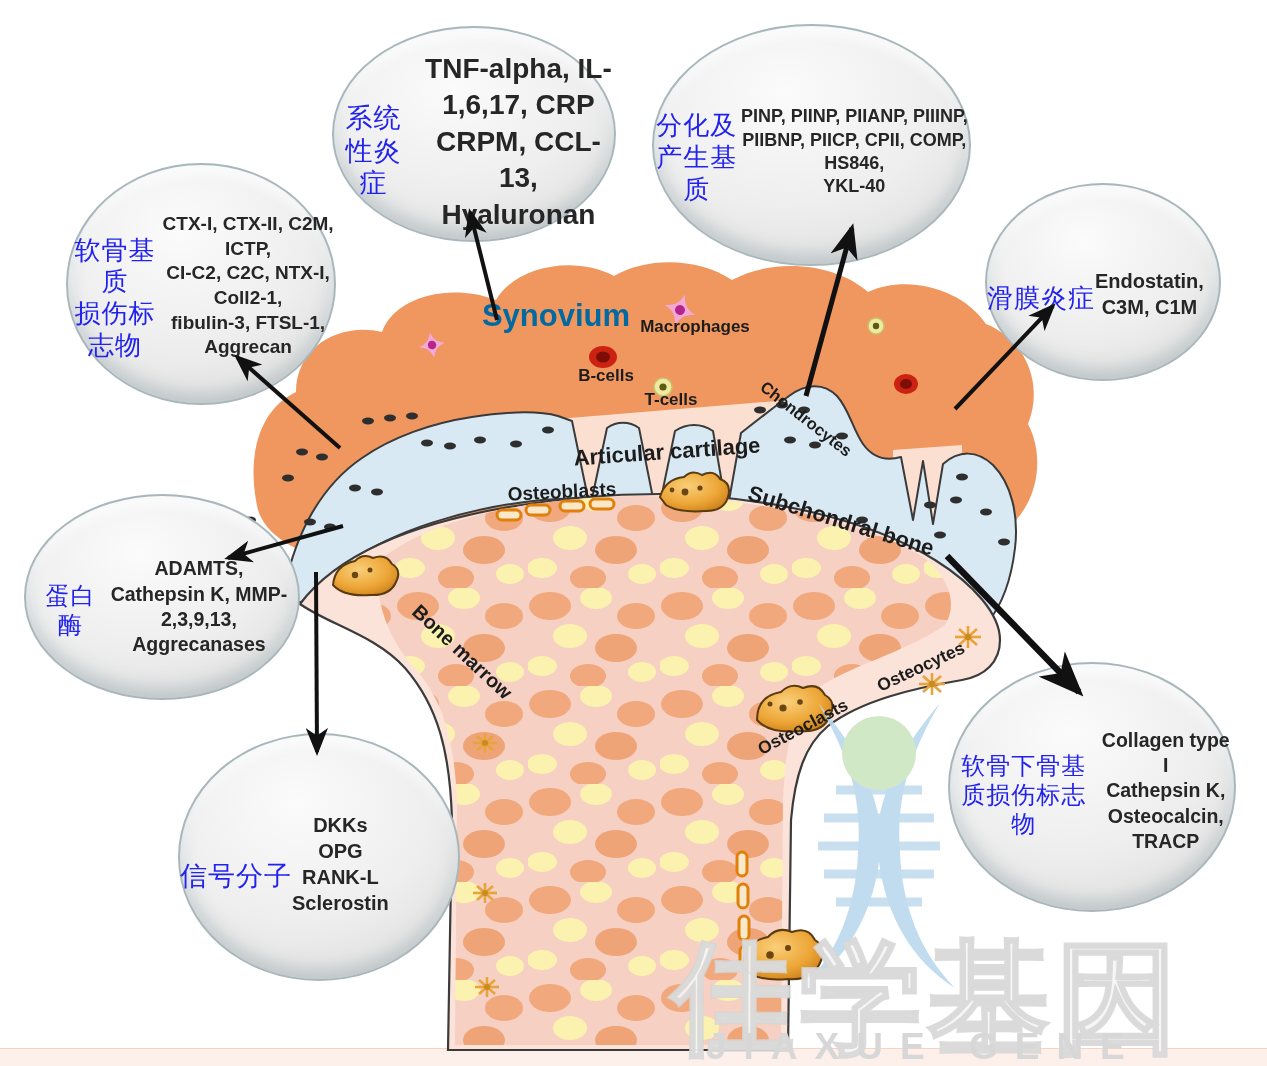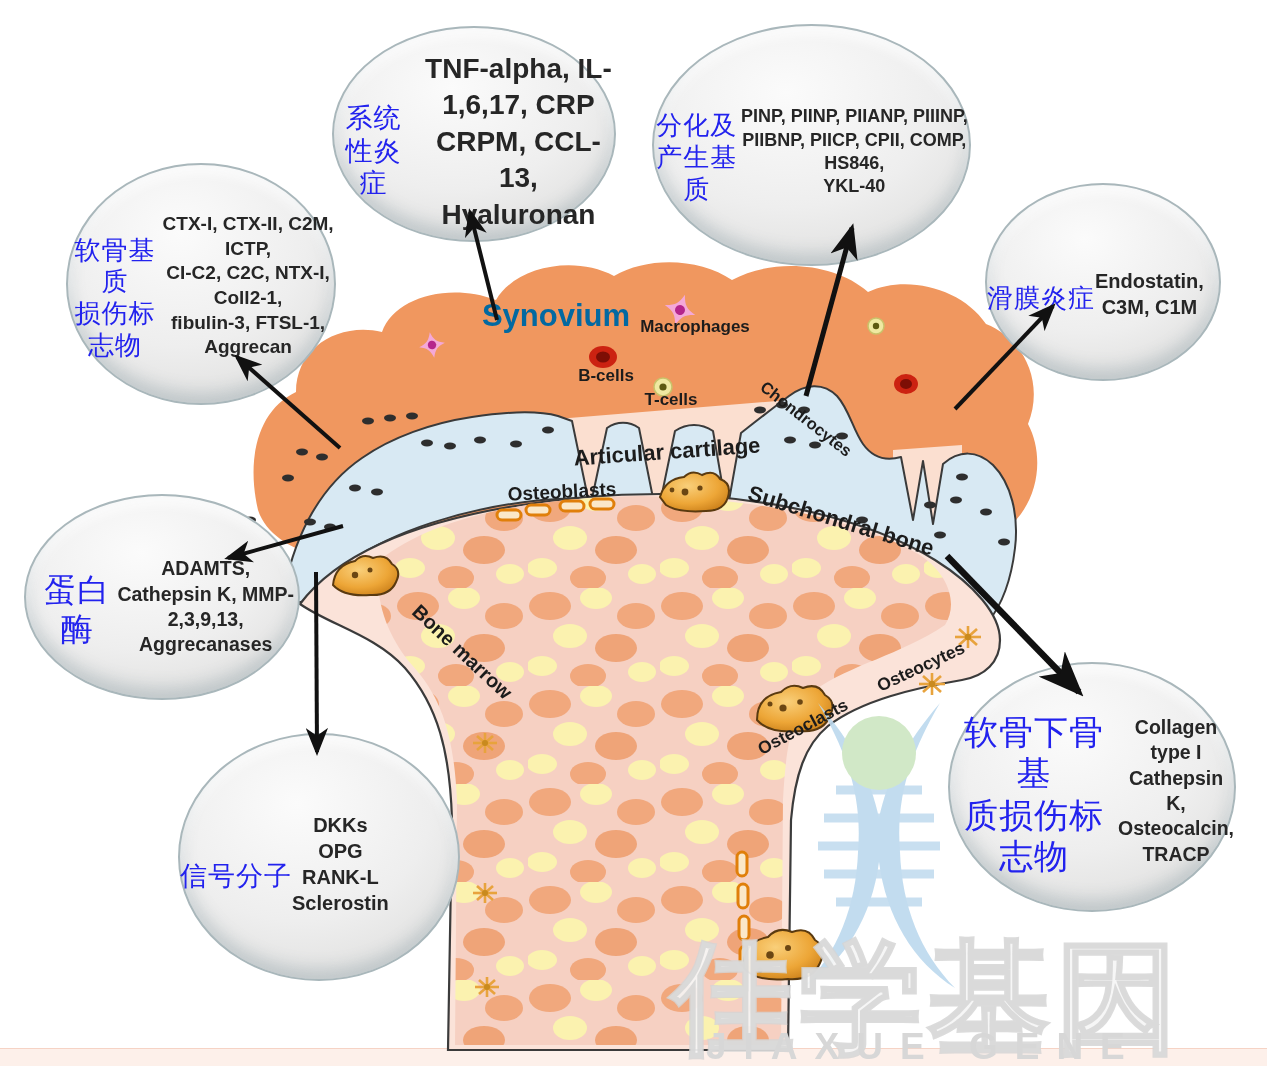--- a/index.html
+++ b/index.html
@@ -271,36 +271,36 @@
 fibulin-3, FTSL-1, Aggrecan</div>
 </div>
 
 <div class="bubble" style="left:985px;top:183px;width:232px;height:194px;">
   <div class="b-title" style="margin-top:34px;font-size:26px;">滑膜炎症</div>
   <div class="b-body" style="margin-top:24px;font-size:20px;">Endostatin,
 C3M, C1M</div>
 </div>
 
 <div class="bubble" style="left:24px;top:494px;width:272px;height:202px;">
-  <div class="b-title" style="margin-top:26px;font-size:32px;margin-left:15px;">蛋白酶</div>
+  <div class="b-title" style="margin-top:26px;font-size:24px;margin-left:15px;">蛋白酶</div>
   <div class="b-body" style="margin-top:20px;font-size:19.5px;">ADAMTS,
 Cathepsin K, MMP-2,3,9,13,
 Aggrecanases</div>
 </div>
 
 <div class="bubble" style="left:178px;top:733px;width:278px;height:244px;">
   <div class="b-title" style="margin-top:38px;font-size:27px;">信号分子</div>
   <div class="b-body" style="margin-top:14px;font-size:20px;">DKKs
 OPG
 RANK-L
 Sclerostin</div>
 </div>
 
 <div class="bubble" style="left:948px;top:662px;width:284px;height:246px;">
-  <div class="b-title" style="margin-top:15px;font-size:34px;">软骨下骨基
+  <div class="b-title" style="margin-top:15px;font-size:24px;">软骨下骨基
 质损伤标志物</div>
   <div class="b-body" style="margin-top:8px;font-size:19.5px;">Collagen type I
 Cathepsin K,
 Osteocalcin,
 TRACP</div>
 </div>
 
 <svg class="layer" style="z-index:50;pointer-events:none" viewBox="0 0 1267 1066">
   <line x1="497" y1="320" x2="470" y2="212" stroke="#111" stroke-width="4" marker-end="url(#ah2)"></line>
   <line x1="806" y1="396" x2="852" y2="228" stroke="#111" stroke-width="5" marker-end="url(#ah2)"></line>

